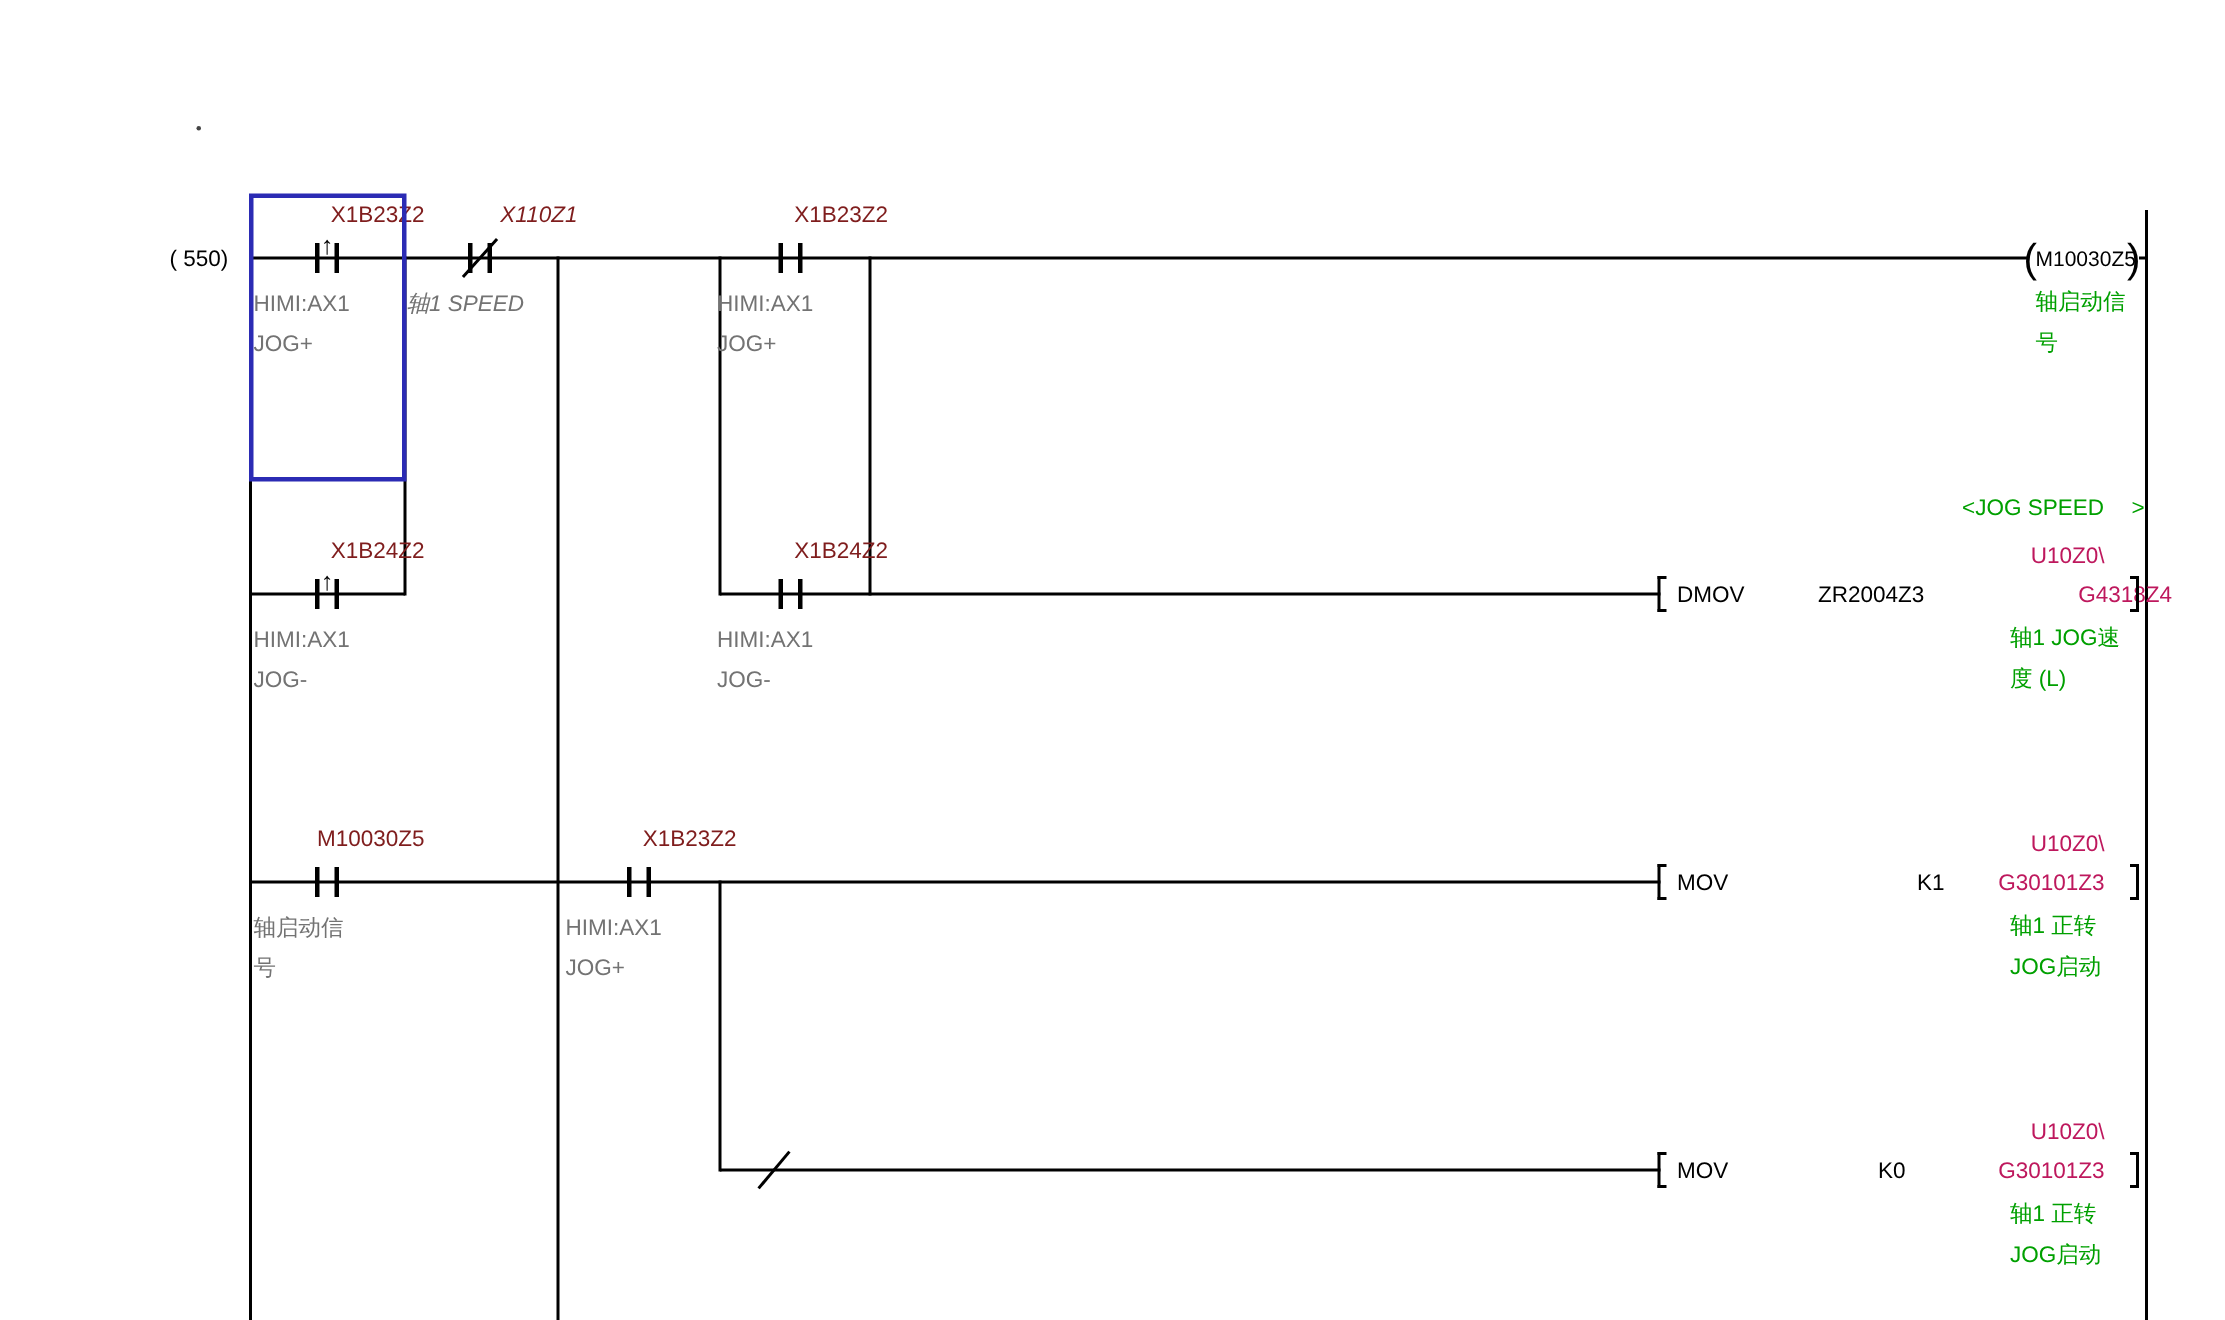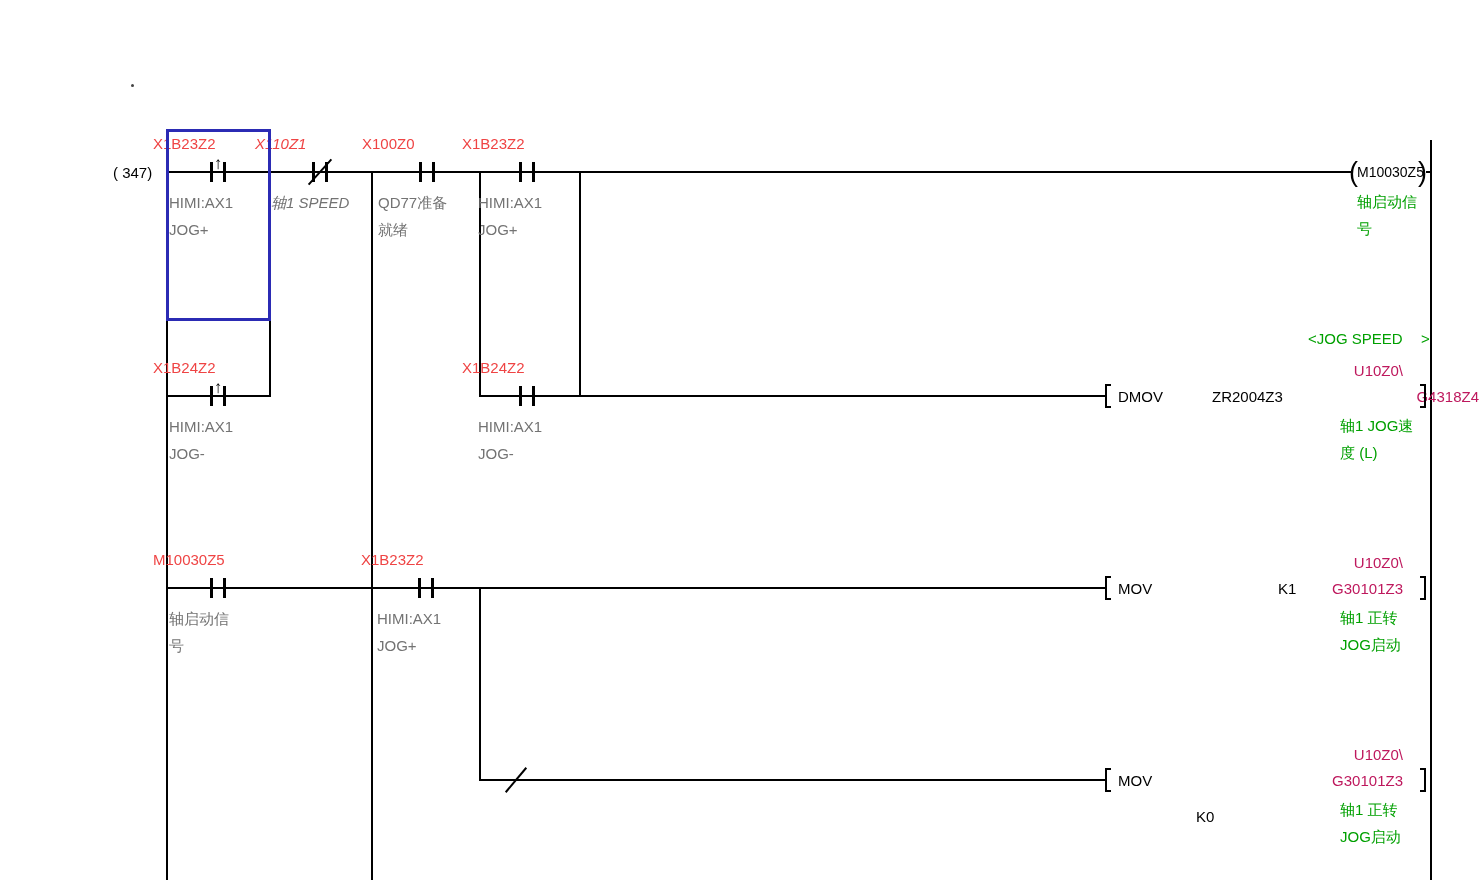--- a/index.html
+++ b/index.html
@@ -9,21 +9,21 @@
     font-family:"Liberation Sans", sans-serif; font-size:15px; color:#000;
     overflow:hidden;
   }
   .hl, .vl { position:absolute; background:#000; }
   .hl { height:2px; }
   .vl { width:2px; }
 
   .stepnum { position:absolute; white-space:nowrap; color:#000; }
 
   .contact { position:absolute; width:102px; height:95px; }
-  .dlabel { position:absolute; top:5px; left:-14px; right:-14px; text-align:left; white-space:nowrap; color:#ef4444; }
+  .dlabel { position:absolute; top:5px; left:-14px; right:-14px; text-align:right; white-space:nowrap; color:#7f1d1d; }
   .bar { position:absolute; top:32px; width:3px; height:20px; background:#000; }
   .bl { left:43px; } .br { left:56px; }
   .edge { position:absolute; top:25px; left:0; width:102px; text-align:center; font-size:17px; line-height:18px; color:#000; }
   .ncslash { position:absolute; left:34px; top:41px; width:34px; height:2px; background:#000; transform:rotate(-48deg); }
   .cmt { position:absolute; top:59px; left:2px; width:120px; line-height:27px; color:#737373; white-space:nowrap; }
 
   .selbox { position:absolute; left:166px; top:129px; width:105px; height:192px; border:3px solid #2b2bb4; }
 
   .paren { position:absolute; font-size:27px; line-height:30px; color:#000; }
   .coillabel { position:absolute; font-size:14px; white-space:nowrap; color:#000; }
@@ -41,21 +41,21 @@
 
   .dot { position:absolute; left:131px; top:84px; width:3px; height:3px; background:#444; border-radius:50%; }
 </style>
 </head>
 <body>
 
 <div id="screen">
 
   <div class="dot"></div>
 
-  <div class="stepnum" style="left:113px; top:164px;">( 347)</div>
+  <div class="stepnum" style="left:113px; top:164px;">( 550)</div>
 
   <div class="hl" style="left:166px; top:171px; width:1186px;"></div>
   <div class="hl" style="left:1426px; top:171px; width:6px;"></div>
   <div class="hl" style="left:166px; top:395px; width:104px;"></div>
   <div class="hl" style="left:480px; top:395px; width:627px;"></div>
   <div class="hl" style="left:166px; top:587px; width:941px;"></div>
   <div class="hl" style="left:480px; top:779px; width:627px;"></div>
 
   <div class="vl" style="left:166px; top:171px; height:709px;"></div>
   <div class="vl" style="left:269px; top:171px; height:226px;"></div>
@@ -80,29 +80,20 @@
     <div class="dlabel">X110Z1</div>
     <div class="bar bl"></div>
     <div class="bar br"></div>
     <div class="ncslash"></div>
     <div class="cmt">
       <div>轴1 SPEED</div>
       <div></div>
     </div>
   </div>
 
-  <div class="contact" style="left:376px; top:130px;">
-    <div class="dlabel">X100Z0</div>
-    <div class="bar bl"></div>
-    <div class="bar br"></div>
-    <div class="cmt">
-      <div>QD77准备</div>
-      <div>就绪</div>
-    </div>
-  </div>
 
   <div class="contact" style="left:476px; top:130px;">
     <div class="dlabel">X1B23Z2</div>
     <div class="bar bl"></div>
     <div class="bar br"></div>
     <div class="cmt">
       <div>HIMI:AX1</div>
       <div>JOG+</div>
     </div>
   </div>
@@ -161,21 +152,21 @@
   </div>
 
   <span class="note" style="left:1308px; top:330px;">&lt;JOG SPEED</span>
   <span class="note" style="left:1421px; top:330px;">&gt;</span>
 
   <div>
     <div class="ibracket l" style="left:1105px; top:384px;"></div>
     <span class="itext" style="left:1118px; top:388px;text-align:right;">DMOV</span>
     <span class="itext" style="left:1212px; top:388px;">ZR2004Z3</span>
     <span class="dest" style="left:1303px; top:362px;">U10Z0\</span>
-    <span class="dest" style="left:1379px; top:388px;">G4318Z4</span>
+    <span class="dest" style="left:1348px; top:388px;">G4318Z4</span>
     <div class="ibracket r" style="left:1420px; top:384px;"></div>
     <div class="icmt" style="left:1340px; top:412px;">
       <div>轴1 JOG速</div>
       <div>度 (L)</div>
     </div>
   </div>
 
   <div>
     <div class="ibracket l" style="left:1105px; top:576px;"></div>
     <span class="itext" style="left:1118px; top:580px;">MOV</span>
@@ -186,21 +177,21 @@
     <div class="icmt" style="left:1340px; top:604px;">
       <div>轴1 正转</div>
       <div>JOG启动</div>
     </div>
   </div>
 
   <div class="invslash"></div>
   <div>
     <div class="ibracket l" style="left:1105px; top:768px;"></div>
     <span class="itext" style="left:1118px; top:772px;">MOV</span>
-    <span class="itext" style="left:1196px; top:772px;margin-top:36px;">K0</span>
+    <span class="itext" style="left:1252px; top:772px;">K0</span>
     <span class="dest" style="left:1303px; top:746px;">U10Z0\</span>
     <span class="dest" style="left:1303px; top:772px;">G30101Z3</span>
     <div class="ibracket r" style="left:1420px; top:768px;"></div>
     <div class="icmt" style="left:1340px; top:796px;">
       <div>轴1 正转</div>
       <div>JOG启动</div>
     </div>
   </div>
 
 </div>

